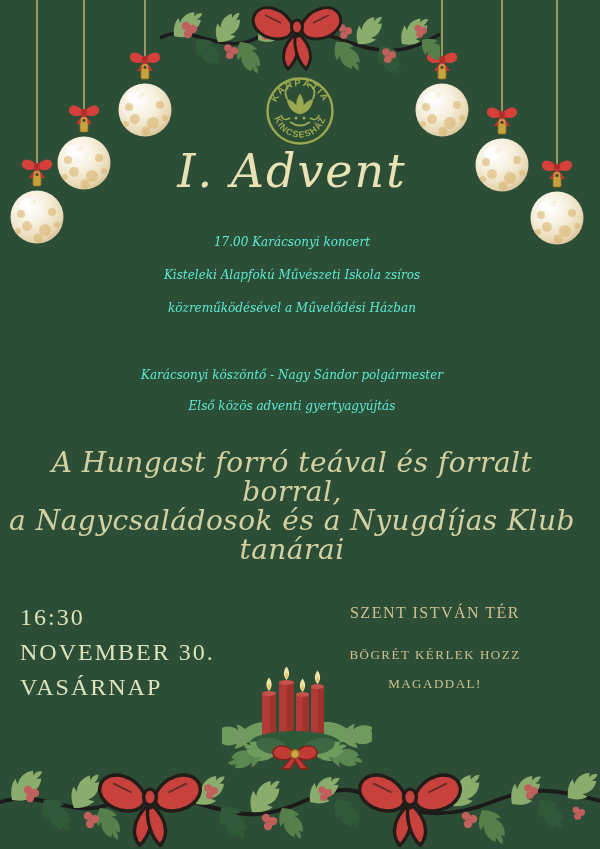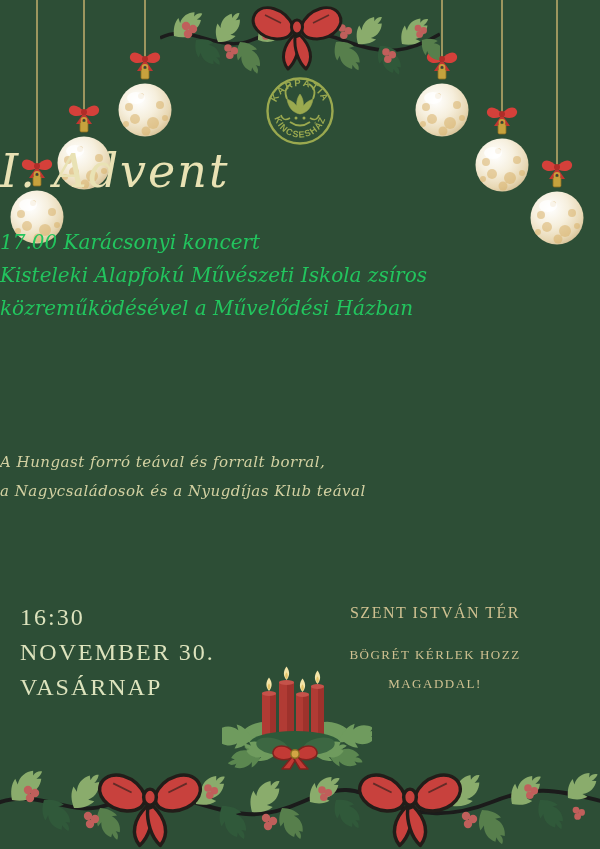--- a/index.html
+++ b/index.html
@@ -4,43 +4,43 @@
 <style>
   html,body{margin:0;padding:0;}
   .poster{
     position:relative;
     width:600px;height:849px;
     background:#2d4e36;
     overflow:hidden;
     font-family:"Liberation Serif", serif;
   }
   .abs{position:absolute;}
-  .txt-center{left:0;right:16px;text-align:left;}
+  .txt-center{left:0;right:16px;text-align:center;}
   .title{
     top:144px;
     font-family:"DejaVu Serif", serif;
     font-style:italic;
     font-size:46px;
     color:#e9e2b4;
     letter-spacing:2px;
   }
   .program{
     font-family:"DejaVu Serif", serif;
     font-style:italic;
-    font-size:20px;
-    color:#22c55e;
+    font-size:12px;
+    color:#5eead4;
     line-height:33px;
   }
   .program1{top:226px;}
   .program2{top:360px;line-height:31px;}
   .script-block{
     top:448px;
     font-family:"DejaVu Serif", serif;
     font-style:italic;
-    font-size:15px;
+    font-size:28px;
     color:#d3d1a2;
     line-height:29px;
     letter-spacing:0.5px;
   }
   .datetime{
     top:600px;left:20px;width:260px;
     text-align:left;
     color:#dde3bd;
     font-size:24px;
     letter-spacing:2px;
@@ -222,24 +222,28 @@
   </svg>
 
   <div class="abs txt-center title">I. Advent</div>
 
   <div class="abs txt-center program program1">
     <div>17.00 Karácsonyi koncert</div>
     <div>Kisteleki Alapfokú Művészeti Iskola zsíros</div>
     <div>közreműködésével  a Művelődési Házban</div>
   </div>
 
+  <div class="abs txt-center program program2">
+    <div>Karácsonyi köszöntő - Nagy Sándor polgármester</div>
+    <div>Első közös adventi gyertyagyújtás</div>
+  </div>
 
   <div class="abs txt-center script-block">
     <div>A Hungast forró teával és forralt borral,</div>
-    <div>a Nagycsaládosok és a Nyugdíjas Klub teával</div>
+    <div>a Nagycsaládosok és a Nyugdíjas Klub tanárai</div>
   </div>
 
   <div class="abs datetime">
     <div>16:30</div>
     <div>NOVEMBER 30.</div>
     <div>VASÁRNAP</div>
   </div>
 
   <div class="abs location">
     <div class="place">SZENT ISTVÁN TÉR</div>

